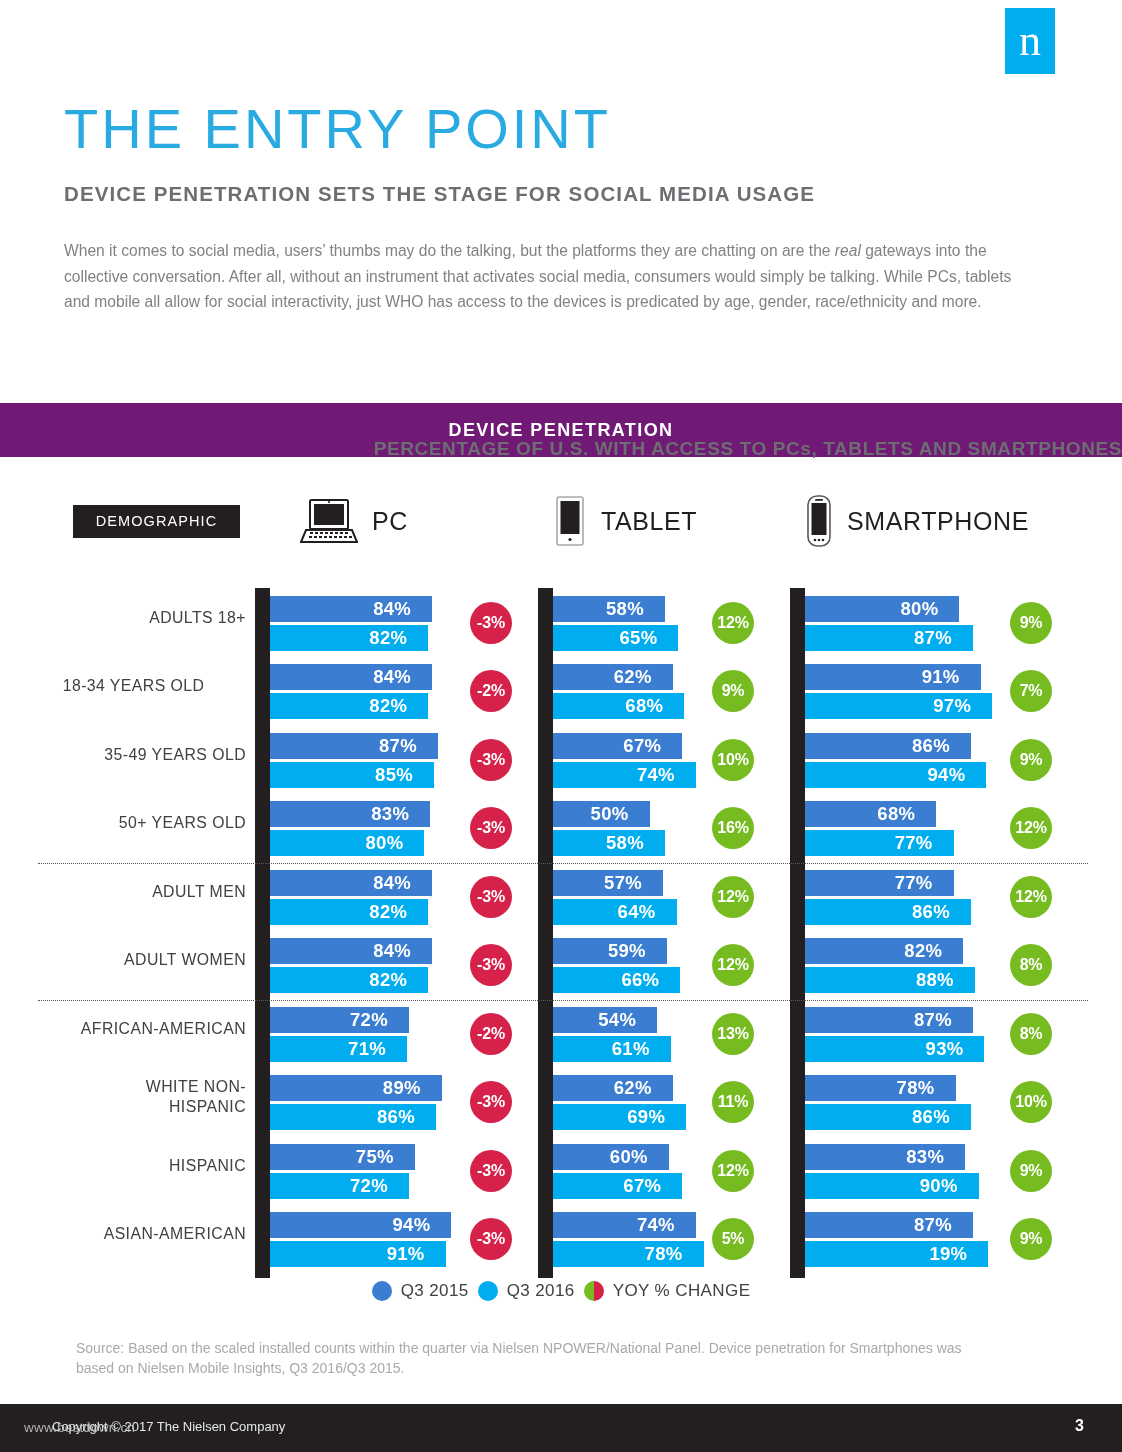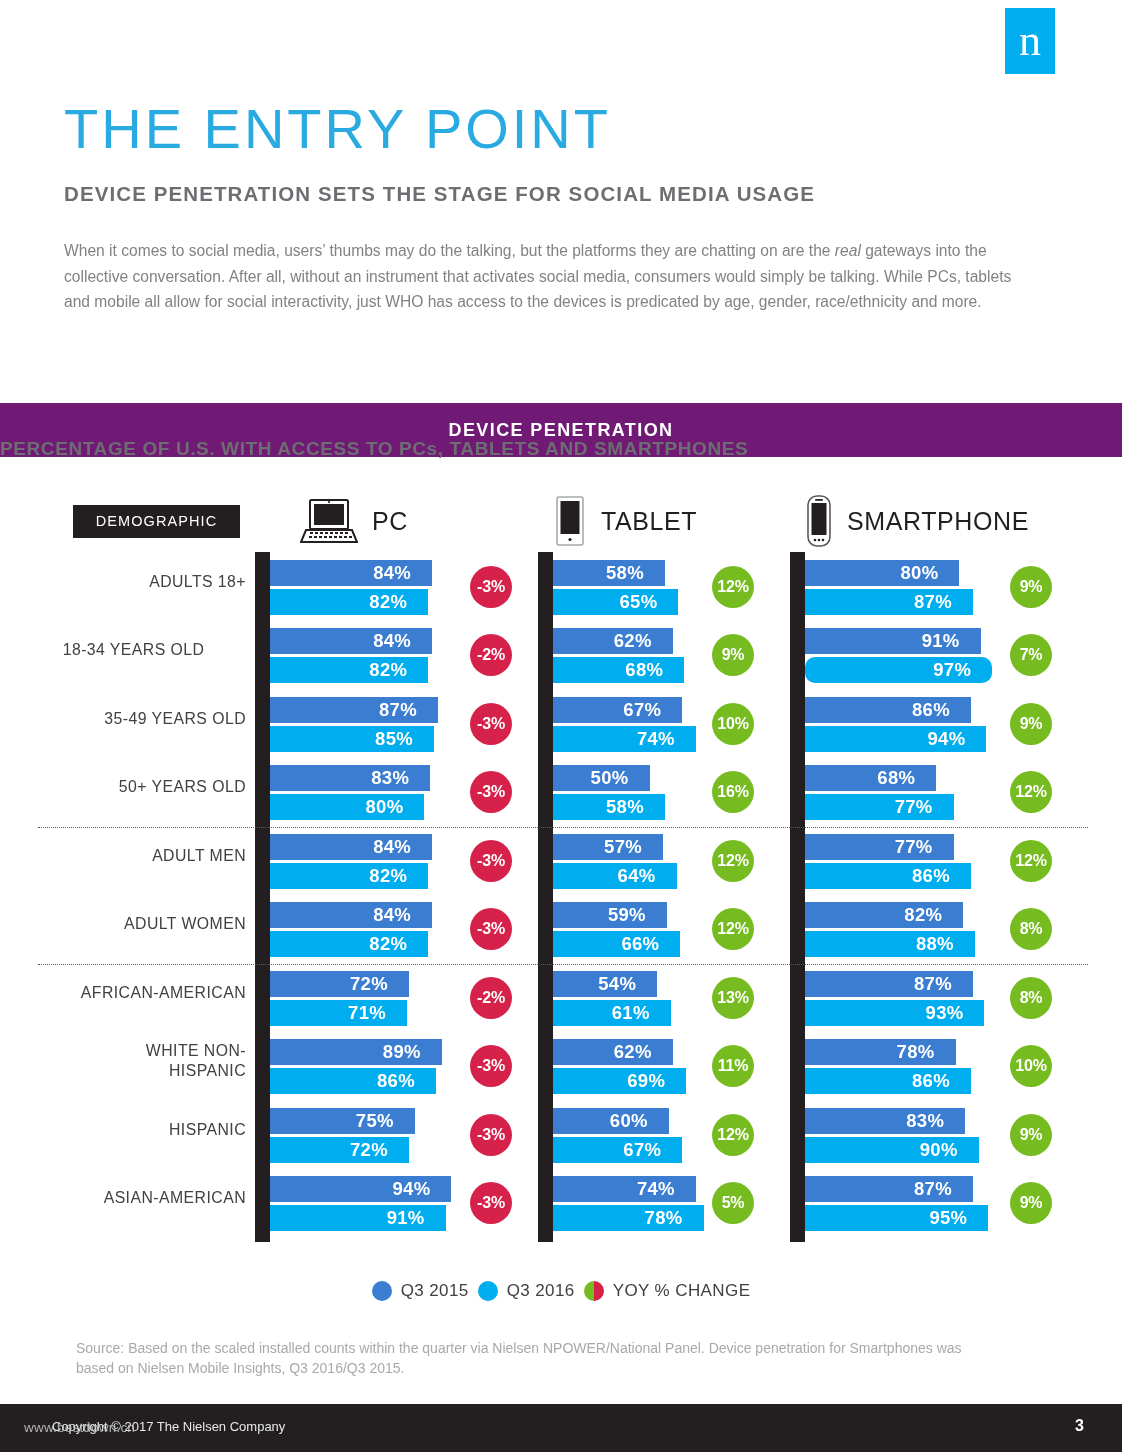--- a/index.html
+++ b/index.html
@@ -40,21 +40,21 @@
   .band {
     position:absolute; left:0; top:391px; width:1122px; height:54px;
     background:#701a75;
     margin-top:12px;
   }
   .band span {
     display:block; width:100%; text-align:center; color:#fff;
     font-size:18px; font-weight:bold; letter-spacing:1.4px; line-height:54px;
   }
   .chart-sub {
-    position:absolute; left:0; top:438px; width:1122px; text-align:left;
+    position:absolute; left:0; top:438px; width:1122px; text-align:right;
     font-size:19px; font-weight:bold; letter-spacing:0.6px; color:#6d6e71;
   }
 
   
   .demo-tag {
     position:absolute; left:73px; top:505px; width:167px; height:33px;
     background:#231f20;
   }
   .demo-tag span {
     display:block; text-align:center; line-height:33px; color:#fff;
@@ -65,21 +65,21 @@
   .dev-head .dev-label {
     font-size:25px; letter-spacing:0.6px; color:#231f20; font-weight:300;
     margin-left:14px; white-space:nowrap;
   }
   #head-pc { left:300px; }
   #head-tablet { left:553px; }
   #head-phone { left:805px; }
 
   
   .chart {
-    position:absolute; left:0; top:552px; width:976px; height:690px;
+    position:absolute; left:0; top:588px; width:976px; height:690px;
   }
   .axis {
     position:absolute; top:0; width:15px; height:690px; background:#231f20;
   }
   #axis-pc { left:255px; }
   #axis-tablet { left:538px; }
   #axis-phone { left:790px; }
 
   .rowlabel {
     position:absolute; right:0; width:225px; text-align:right;
@@ -429,21 +429,21 @@
         </div>
         <div class="bar y2016" style="width: 167.91px;">
           <span>87%</span>
         </div>
       </div>
       <div class="badge pos" style="left: 1010px; top: 13.5px;">9%</div>
       <div class="barpair" style="left: 805px; top: 76px;">
         <div class="bar y2015" style="width: 175.63px;">
           <span>91%</span>
         </div>
-        <div class="bar y2016" style="width: 187.21px; border-radius: 10px;">
+        <div class="bar y2016" style="width: 187.21px;">
           <span>97%</span>
         </div>
       </div>
       <div class="badge pos" style="left: 1010px; top: 81.5px;">7%</div>
       <div class="barpair" style="left: 805px; top: 145px;">
         <div class="bar y2015" style="width: 165.98px;">
           <span>86%</span>
         </div>
         <div class="bar y2016" style="width: 181.42px;">
           <span>94%</span>
@@ -502,21 +502,21 @@
         <div class="bar y2016" style="width: 173.7px;">
           <span>90%</span>
         </div>
       </div>
       <div class="badge pos" style="left: 1010px; top: 561.5px;">9%</div>
       <div class="barpair" style="left: 805px; top: 624px;">
         <div class="bar y2015" style="width: 167.91px;">
           <span>87%</span>
         </div>
         <div class="bar y2016" style="width: 183.35px;">
-          <span>95%</span>
+          <span>19%</span>
         </div>
       </div>
       <div class="badge pos" style="left: 1010px; top: 629.5px;">9%</div>
     </div>
   <div id="dividers-host">
       <div class="divider" style="top: 275px;"></div>
       <div class="divider" style="top: 412px;"></div>
     </div>
 </div>
 

